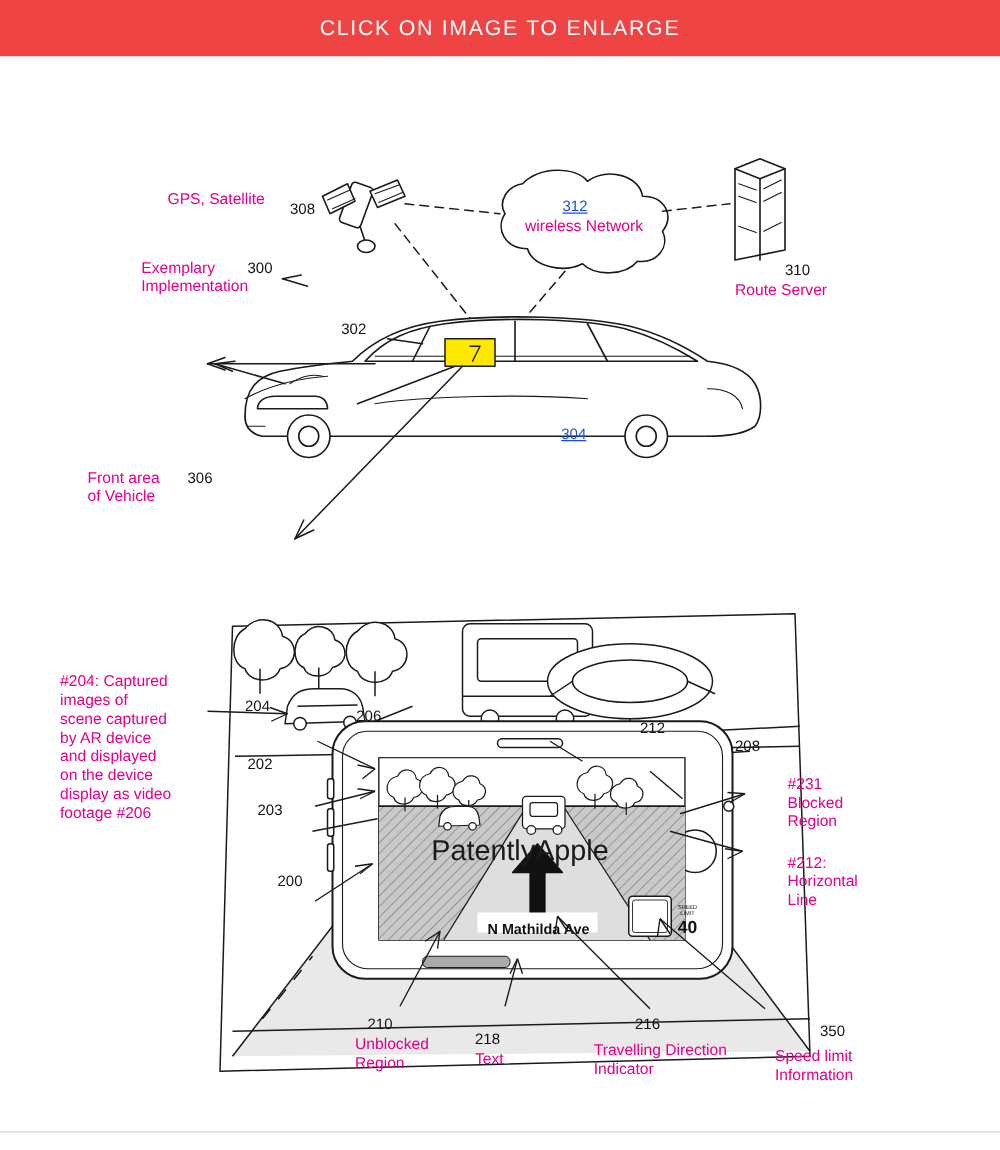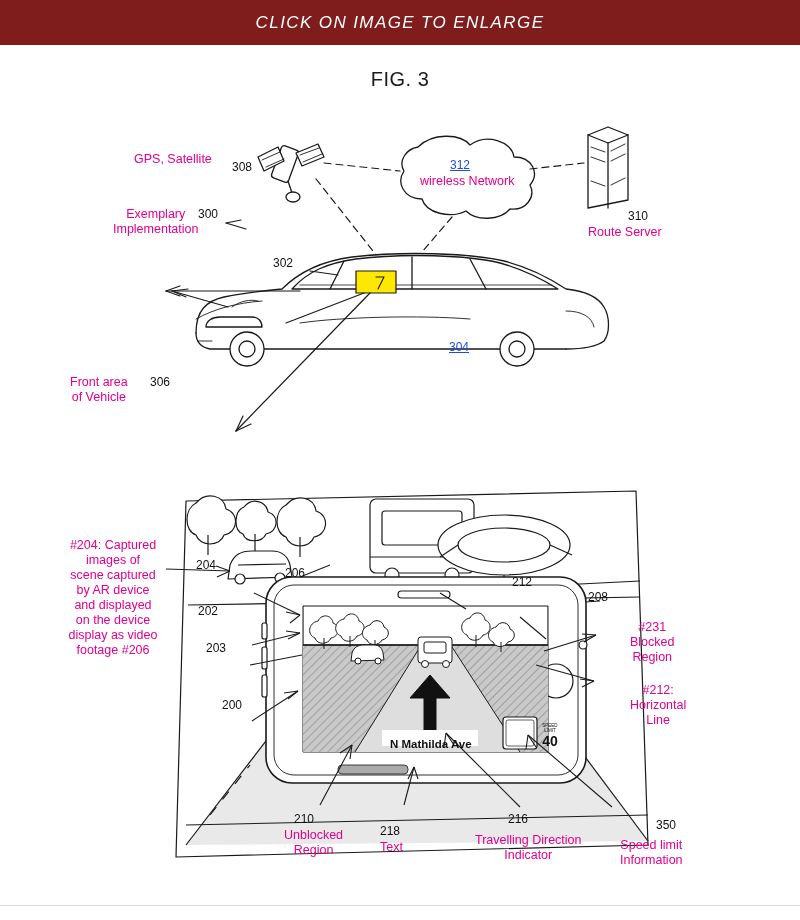--- a/index.html
+++ b/index.html
@@ -19,48 +19,46 @@
     width: 800px;
     height: 920px;
     background: #ffffff;
   }
   
   .banner {
     position: absolute;
     left: 0; top: 0;
     width: 800px;
     height: 45px;
-    background: #7f1d1d;
+    background: #ef4444;
     color: #ffffff;
     font-size: 17px;
     letter-spacing: 1.4px;
     display: flex;
     align-items: center;
     justify-content: center;
     cursor: pointer;
-    font-style: italic;
   }
   
   .fig-title {
     position: absolute;
     font-size: 20px;
     color: #1a1a1a;
     letter-spacing: 0.5px;
   }
   #fig3-title { left: 0; top: 68px; width: 800px; text-align: center; }
   #fig2-title { left: 0; top: 452px; width: 800px; text-align: center; }
 
   
   .anno {
     position: absolute;
     color: #e2008d;
     font-size: 12.5px;
     line-height: 15px;
     white-space: pre-line;
-    text-align: center;
   }
   .ref {
     position: absolute;
     color: #111111;
     font-size: 12px;
   }
   .ref-u {
     position: absolute;
     color: #1d4ed8;
     font-size: 12px;
@@ -97,21 +95,20 @@
     background: #d8d8d8;
   }
 </style>
 </head>
 <body>
 
 <div id="root">
 
   <div class="banner">CLICK ON IMAGE TO ENLARGE</div>
 
-  <div class="fig-title" id="fig3-title">FIG. 3</div>
 
   <svg id="fig3-art" width="800" height="360" viewBox="0 0 800 360" style="position:absolute;left:0;top:95px">
     <g fill="none" stroke="#1a1a1a" stroke-width="1.3" stroke-linecap="round" stroke-linejoin="round">
 
       <g>
         <rect x="276" y="52" width="18" height="34" rx="3" transform="rotate(20 285 69)" fill="#fff"></rect>
         <path d="M258 62 L278 52 L284 66 L264 76 Z" fill="#fff"></path>
         <path d="M262 65 L280 57" stroke-width="0.9"></path>
         <path d="M266 72 L284 64" stroke-width="0.9"></path>
         <path d="M296 58 L318 49 L324 62 L302 71 Z" fill="#fff"></path>
@@ -382,20 +379,21 @@
   <div class="ref" style="left:222px;top:698px">200</div>
   <div class="ref" style="left:512px;top:575px">212</div>
   <div class="ref" style="left:588px;top:590px">208</div>
   <div class="anno" style="left:630px;top:620px">#231
 Blocked
 Region</div>
   <div class="anno" style="left:630px;top:683px">#212:
 Horizontal
 Line</div>
 
+  <div class="wm2">PatentlyApple</div>
   <div style="position:absolute;left:390px;top:738px;font-size:11.5px;color:#111;font-weight:bold">N Mathilda Ave</div>
   <div style="position:absolute;left:538px;top:723px;width:24px;text-align:center;font-size:4.5px;color:#111;line-height:5px"><span>SPEED</span><br><span>LIMIT</span></div>
   <div style="position:absolute;left:538px;top:733px;width:24px;text-align:center;font-size:14px;font-weight:bold;color:#111">40</div>
 
   <div class="ref" style="left:294px;top:812px">210</div>
   <div class="anno" style="left:284px;top:828px">Unblocked
 Region</div>
   <div class="ref" style="left:380px;top:824px">218</div>
   <div class="anno" style="left:380px;top:840px">Text</div>
   <div class="ref" style="left:508px;top:812px">216</div>

